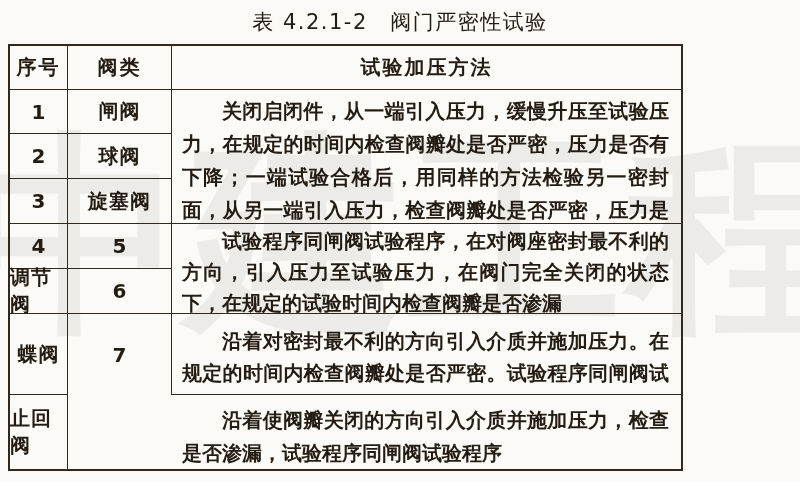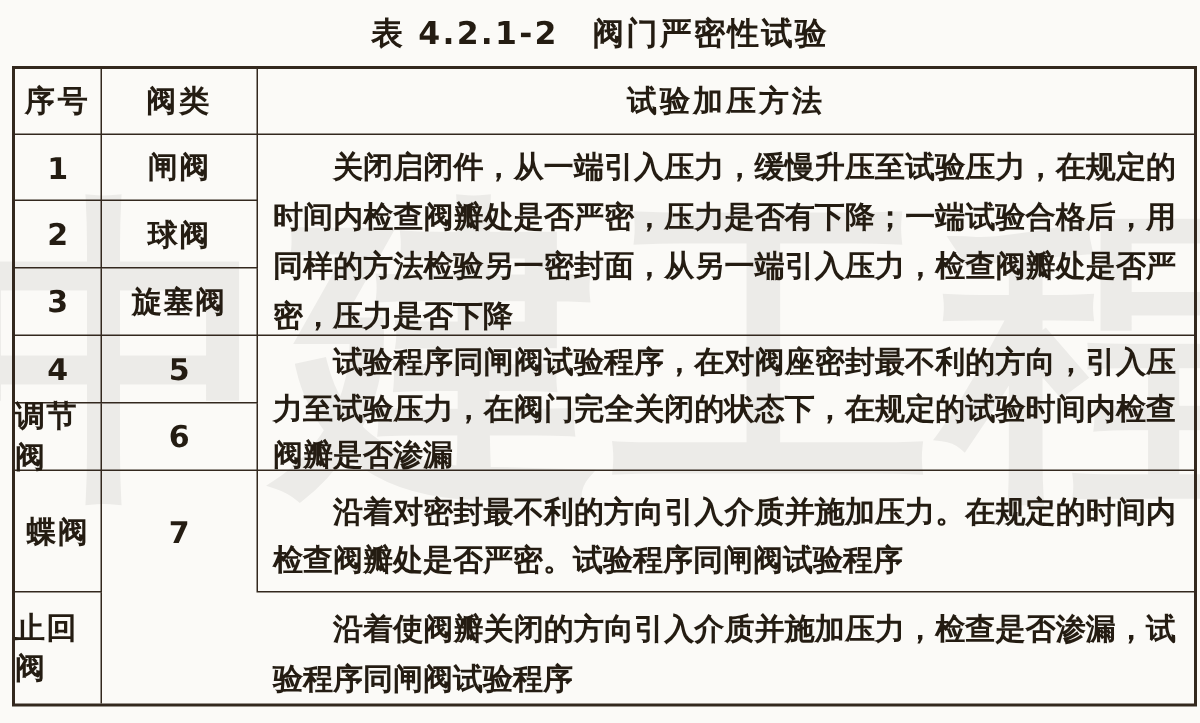--- a/index.html
+++ b/index.html
@@ -4,32 +4,32 @@
 <style>
   html,body{margin:0;padding:0;}
   body{
     width:800px;height:482px;overflow:hidden;position:relative;
     background:#fbfaf7;
     font-family:"DejaVu Sans","Liberation Sans",sans-serif;
     color:#241c12;
   }
   .title{
     position:absolute;top:8px;left:0;width:100%;
-    text-align:center;font-size:21px;font-weight:bold;
+    text-align:center;font-size:21px;font-weight:normal;
     letter-spacing:1.5px;z-index:2;
   }
   .watermark{
     position:absolute;top:128px;left:-30px;width:900px;
     font-size:215px;font-weight:bold;line-height:1;
     color:#000;opacity:0.055;letter-spacing:4px;
     white-space:nowrap;z-index:0;pointer-events:none;
     user-select:none;
   }
   .tbl{
-    position:absolute;left:8px;top:44px;width:790px;height:427px;
+    position:absolute;left:8px;top:44px;width:675px;height:427px;
     box-sizing:border-box;border:2.5px solid #33281e;
     display:grid;
     grid-template-columns:58px 104px auto;
     grid-template-rows:44px 44px 45px 45px 45px 45px 81px auto;
     z-index:1;background:transparent;
   }
   .c{
     box-sizing:border-box;
     border-right:1.5px solid #33281e;
     border-bottom:1.5px solid #33281e;

